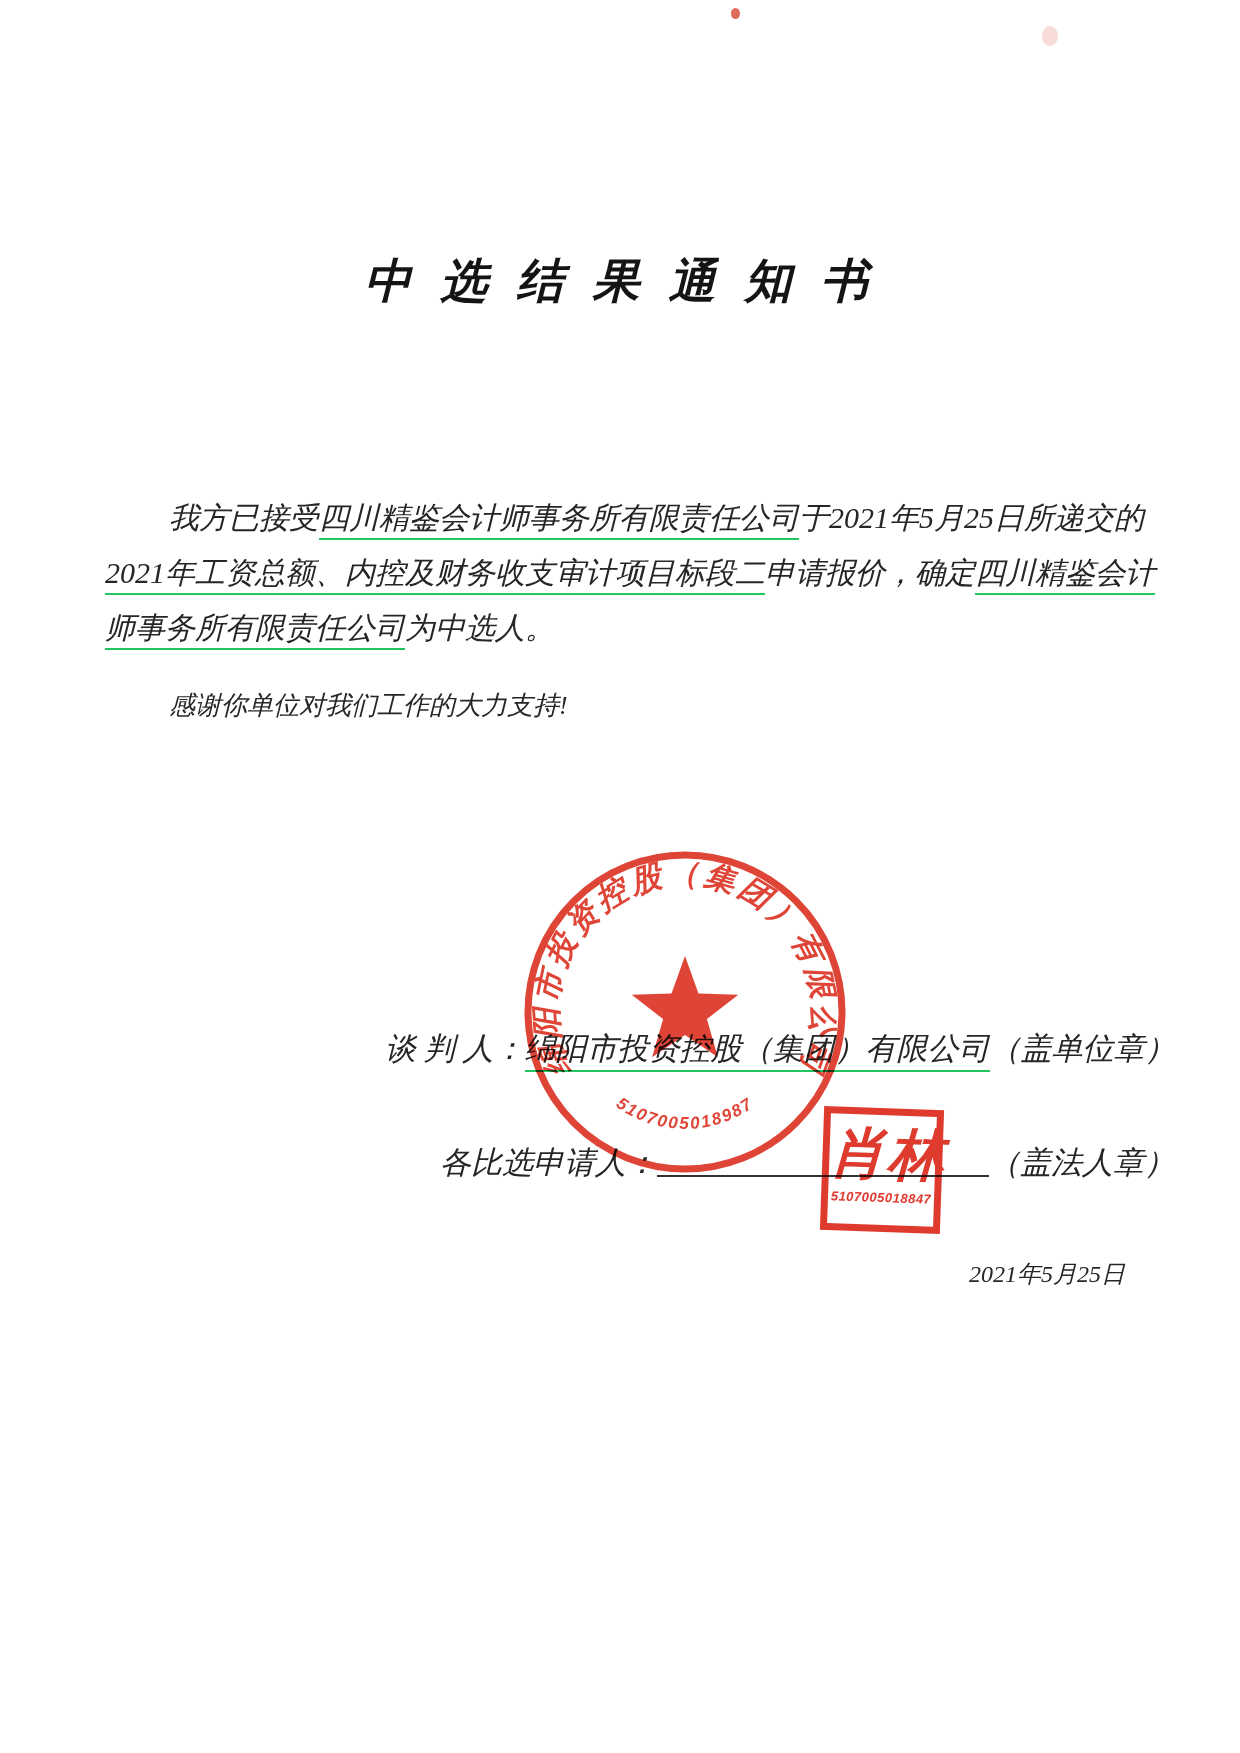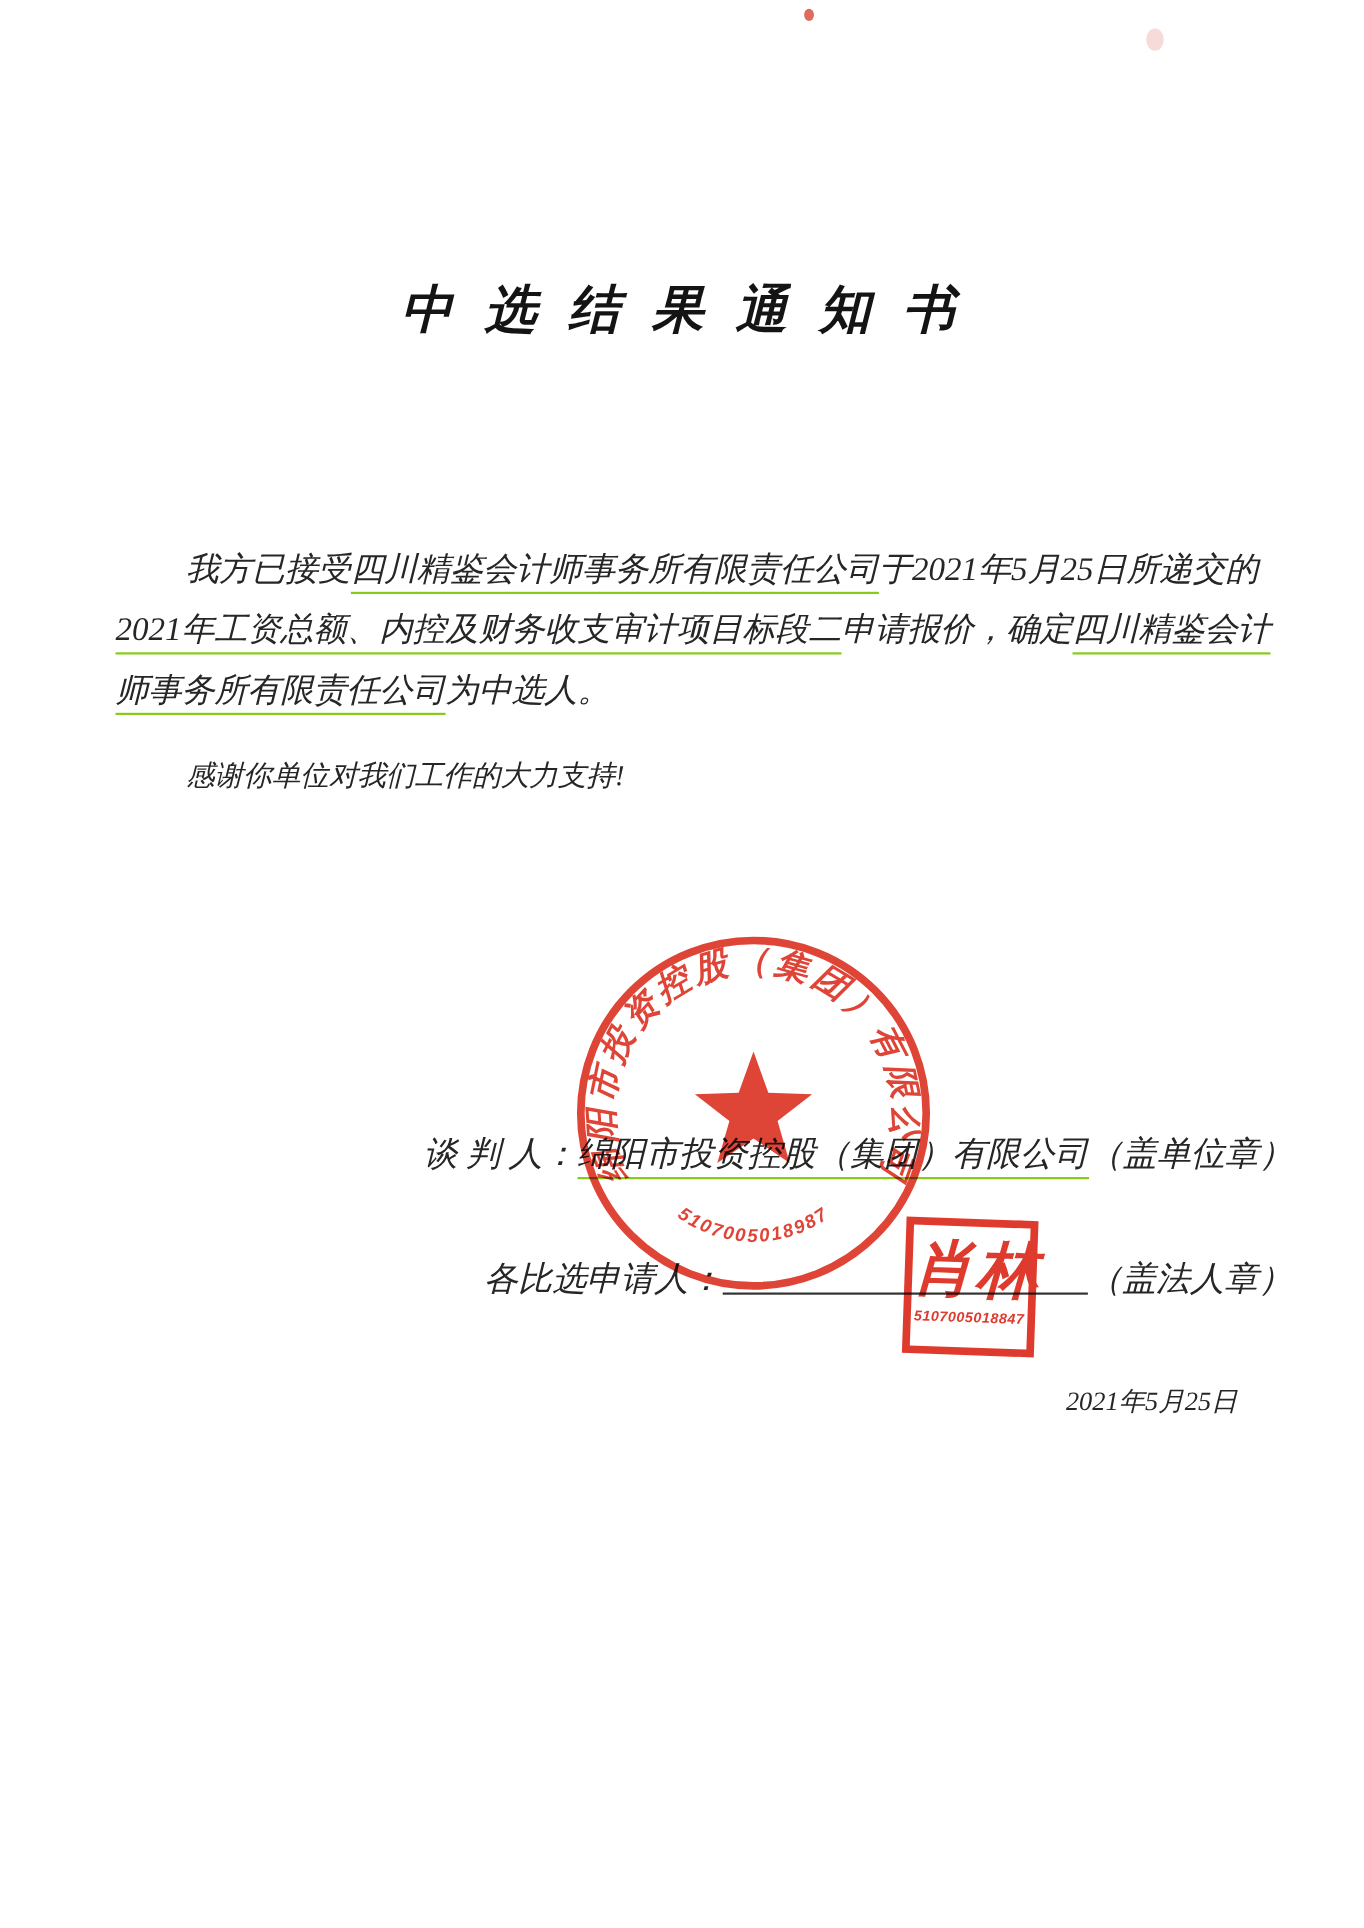--- a/index.html
+++ b/index.html
@@ -33,21 +33,21 @@
   }
 
   .body-para {
     position:absolute; left:105px; top:490px; width:1030px;
     font-size:30px; line-height:55px;
   }
   .b-line { text-align:justify; text-align-last:justify; white-space:nowrap; }
   .b-line.last { text-align:right; text-align-last:left; }
   .b-line.indent { text-indent:64px; }
 
-  .u { border-bottom:2px solid #84cc16; padding-bottom:4px; }
+  .u { border-bottom:2px solid #22c55e; padding-bottom:4px; }
 
   .thanks {
     position:absolute; left:105px; top:688px; width:1030px;
     font-size:26px; text-indent:64px;
   }
 
   .sig-row { position:absolute; font-size:31px; white-space:nowrap; }
   .sig-negotiator { left:385px; top:1028px; }
   .sig-legal { left:440px; top:1142px; }
 

